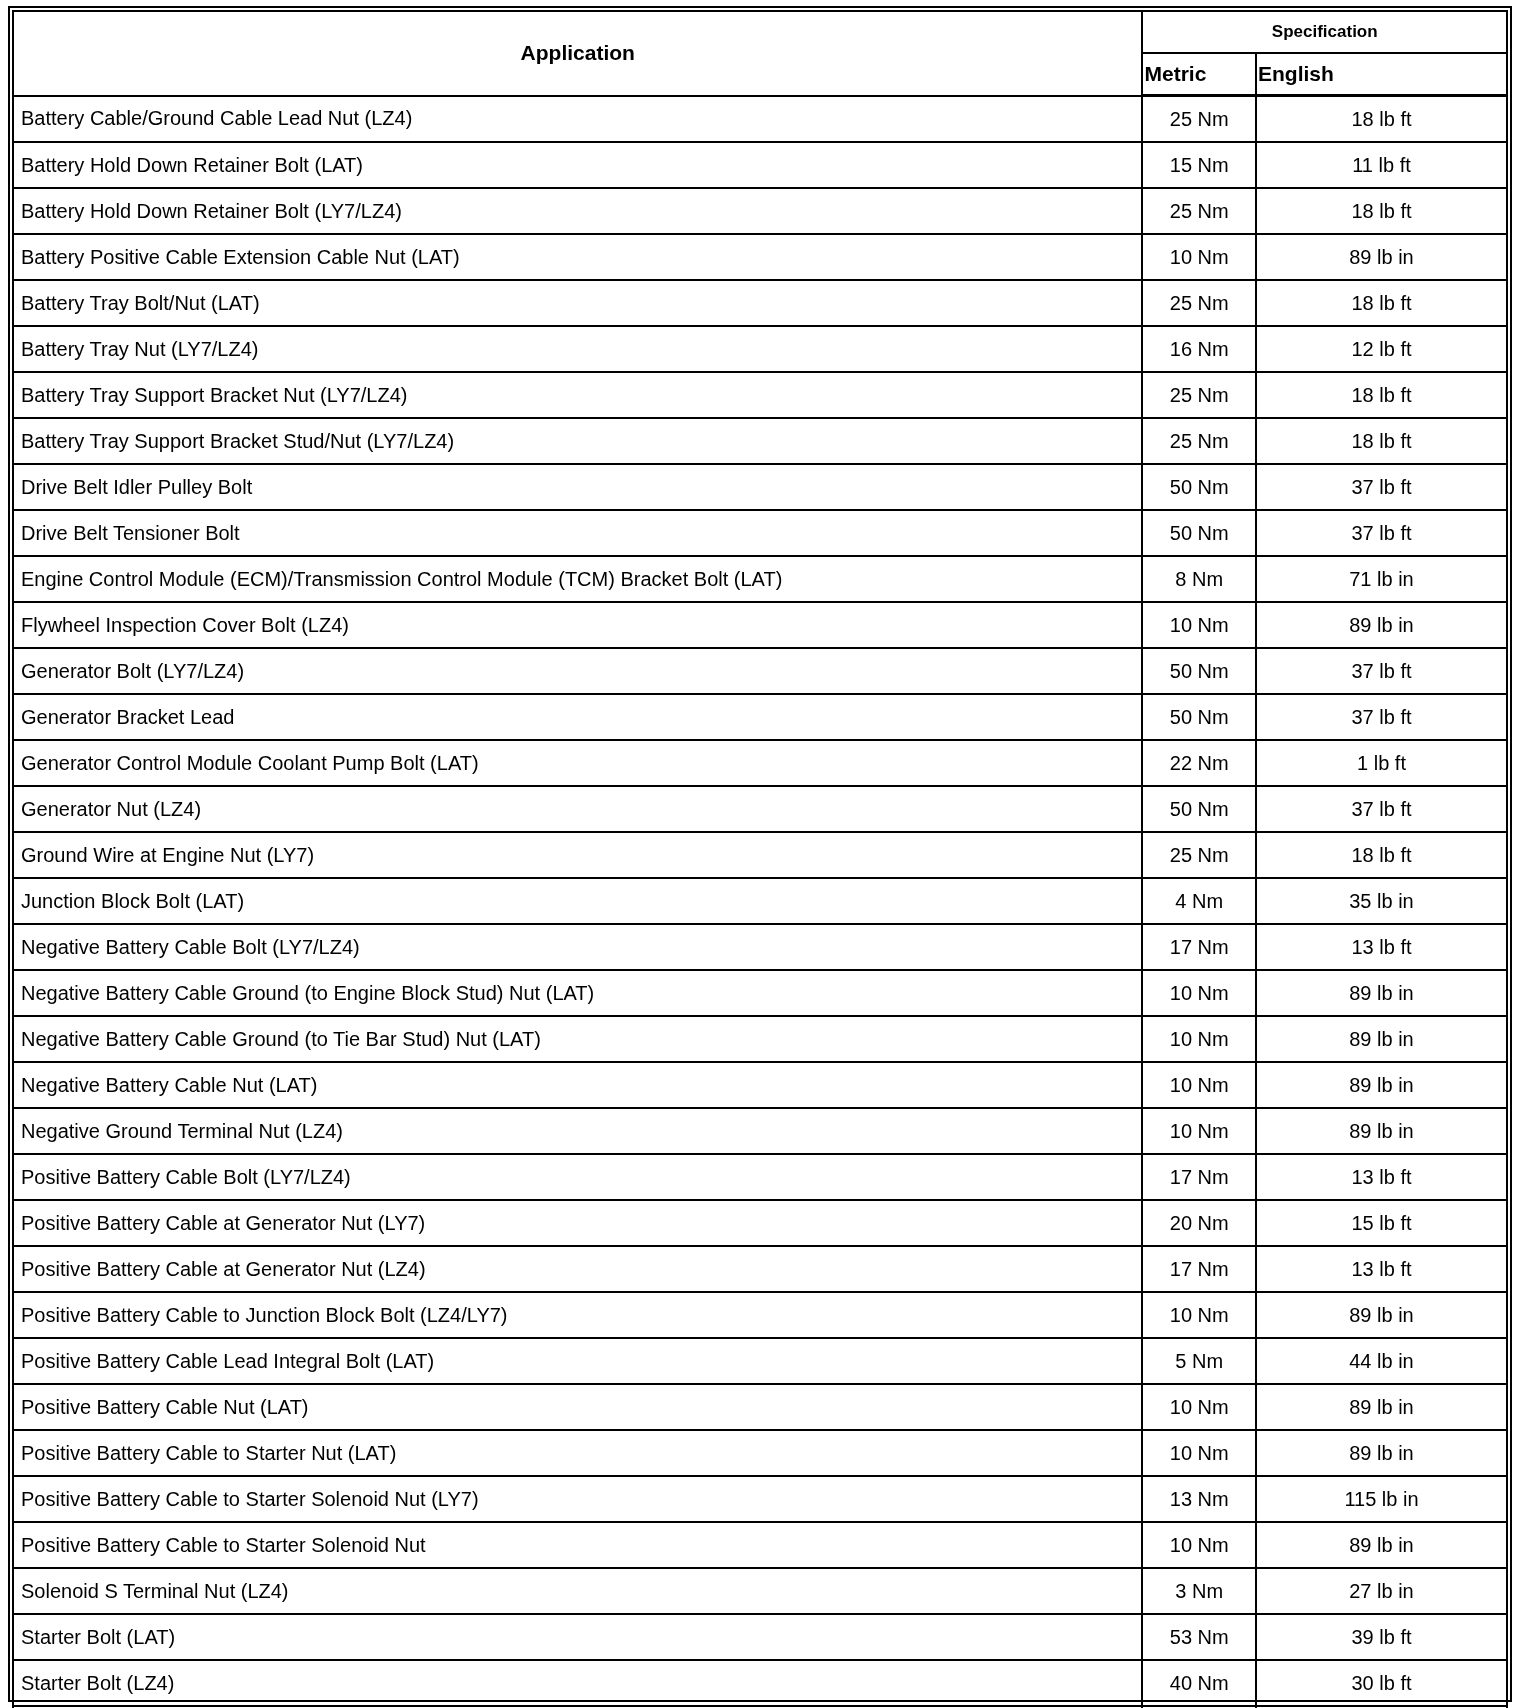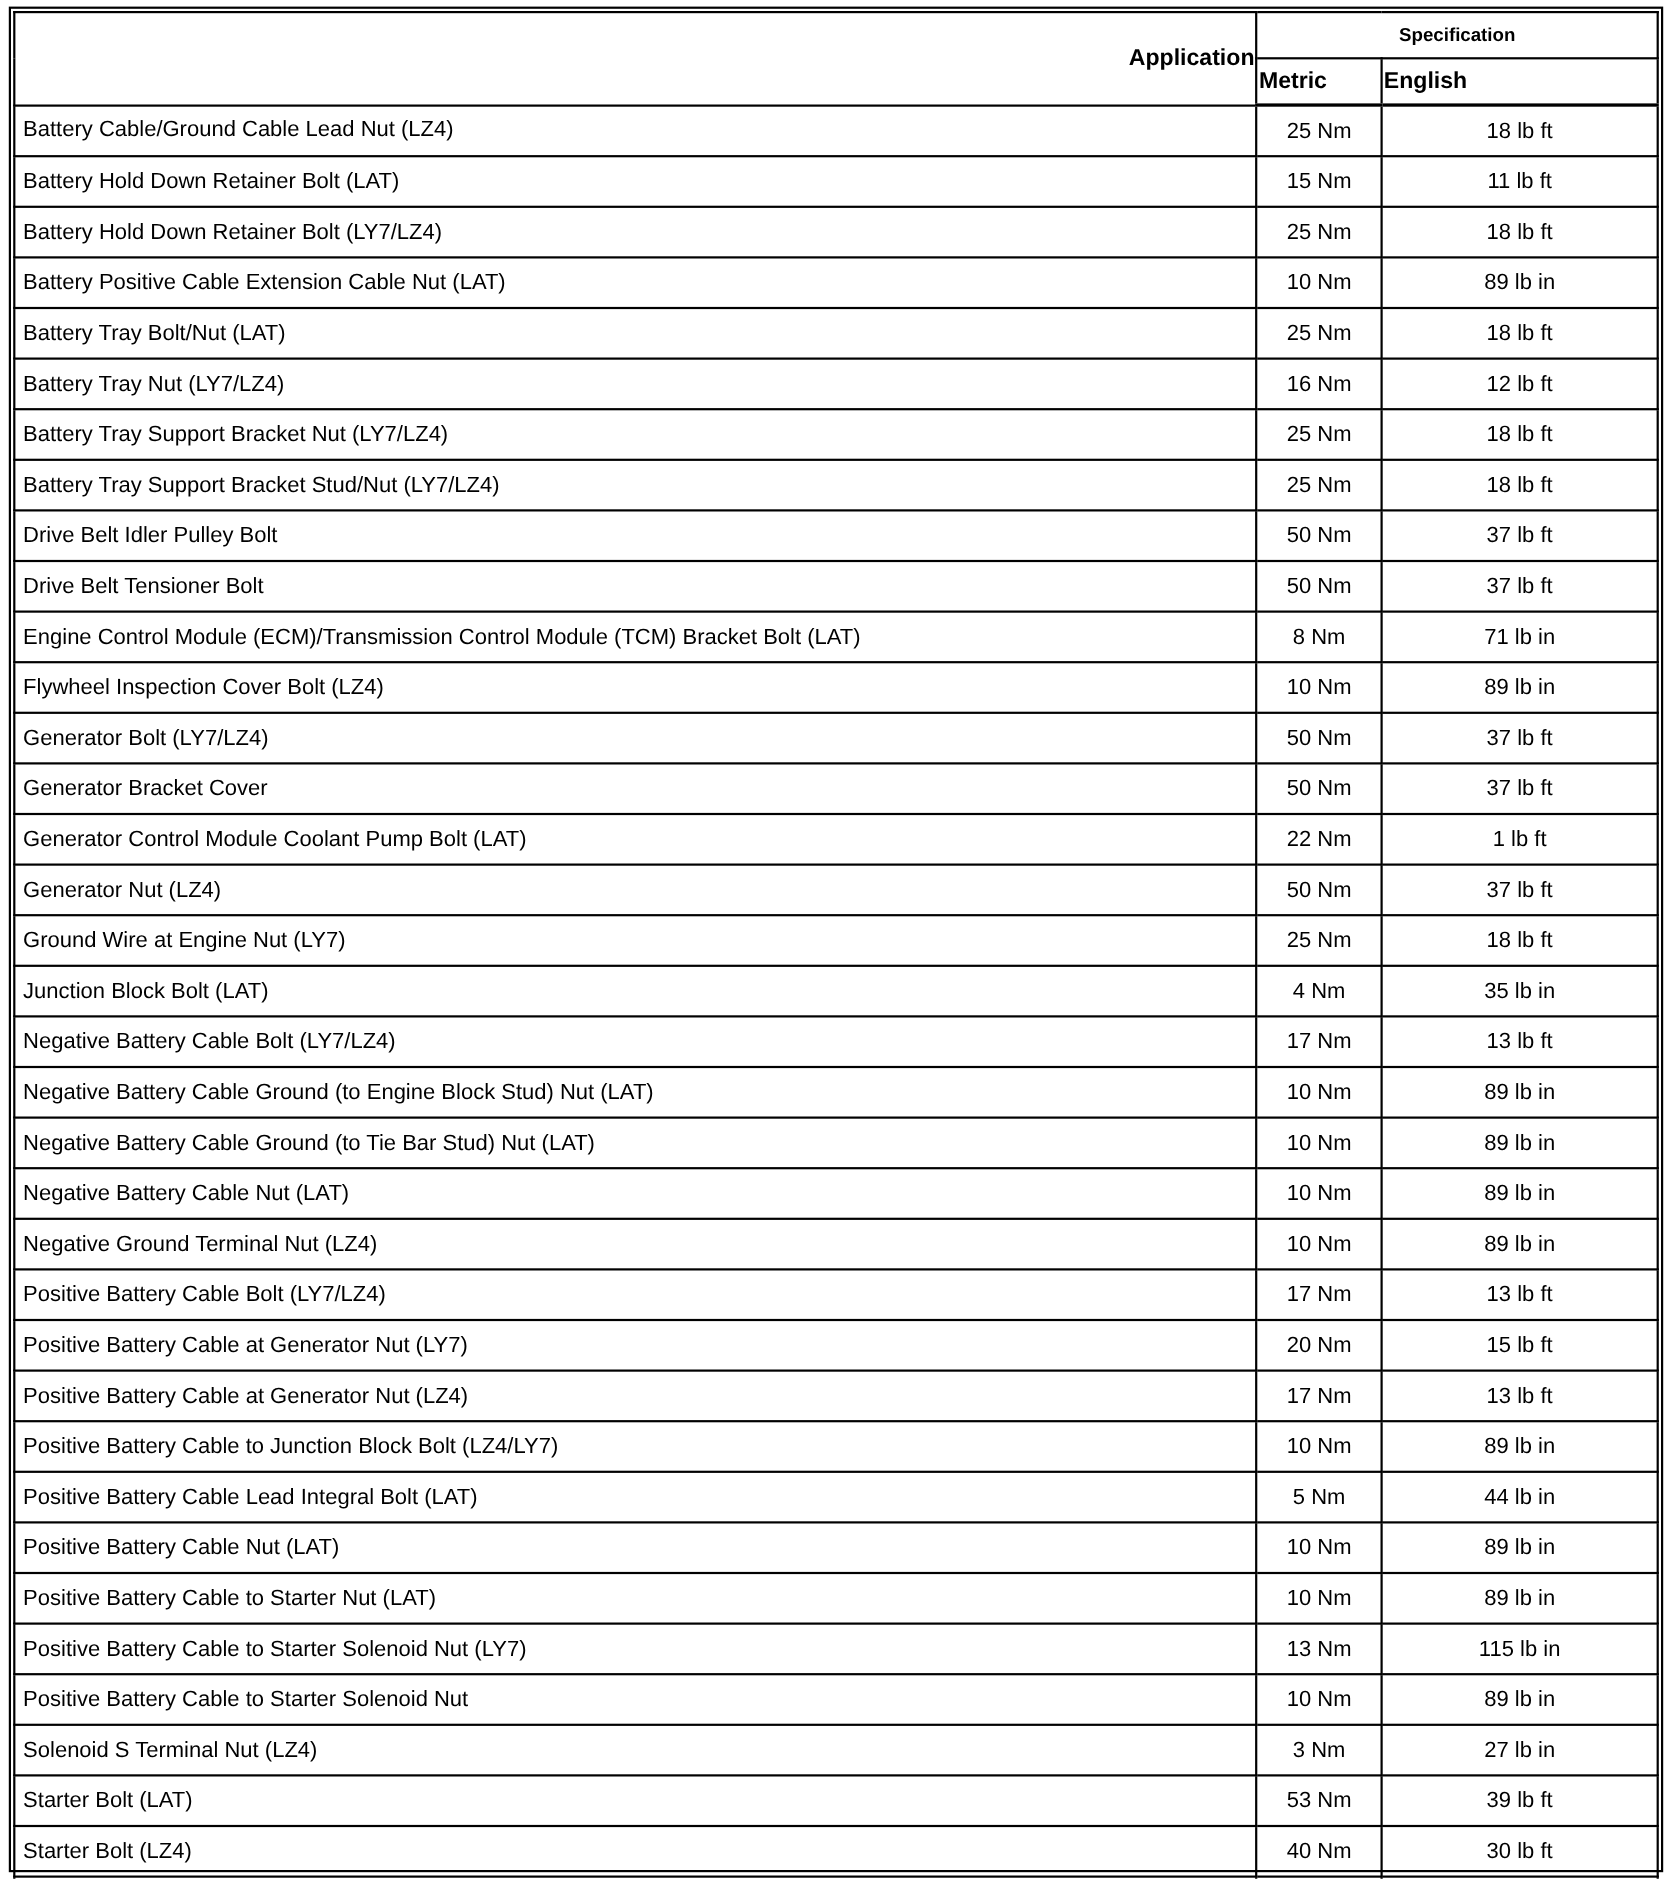--- a/index.html
+++ b/index.html
@@ -34,21 +34,21 @@
   th, td {
     border: 2px solid #000;
     overflow: hidden;
     white-space: nowrap;
   }
   col.col-app     { width: 75.6%; }
   col.col-metric  { width: 7.6%;  }
   col.col-english { width: 16.8%; }
 
   th.app-header {
-    text-align: right;
+    text-align: center;
     vertical-align: middle;
     font-size: 21px;
     font-weight: bold;
   }
   th.spec-header {
     text-align: center;
     vertical-align: middle;
     font-size: 17px;
     font-weight: bold;
     height: 38px;
@@ -160,21 +160,21 @@
             <td class="app-cell">Flywheel Inspection Cover Bolt (LZ4)</td>
             <td class="num-cell">10 Nm</td>
             <td class="num-cell">89 lb in</td>
           </tr>
           <tr>
             <td class="app-cell">Generator Bolt (LY7/LZ4)</td>
             <td class="num-cell">50 Nm</td>
             <td class="num-cell">37 lb ft</td>
           </tr>
           <tr>
-            <td class="app-cell">Generator Bracket Cover</td>
+            <td class="app-cell">Generator Bracket Lead</td>
             <td class="num-cell">50 Nm</td>
             <td class="num-cell">37 lb ft</td>
           </tr>
           <tr>
             <td class="app-cell">Generator Control Module Coolant Pump Bolt (LAT)</td>
             <td class="num-cell">22 Nm</td>
             <td class="num-cell">1 lb ft</td>
           </tr>
           <tr>
             <td class="app-cell">Generator Nut (LZ4)</td>

